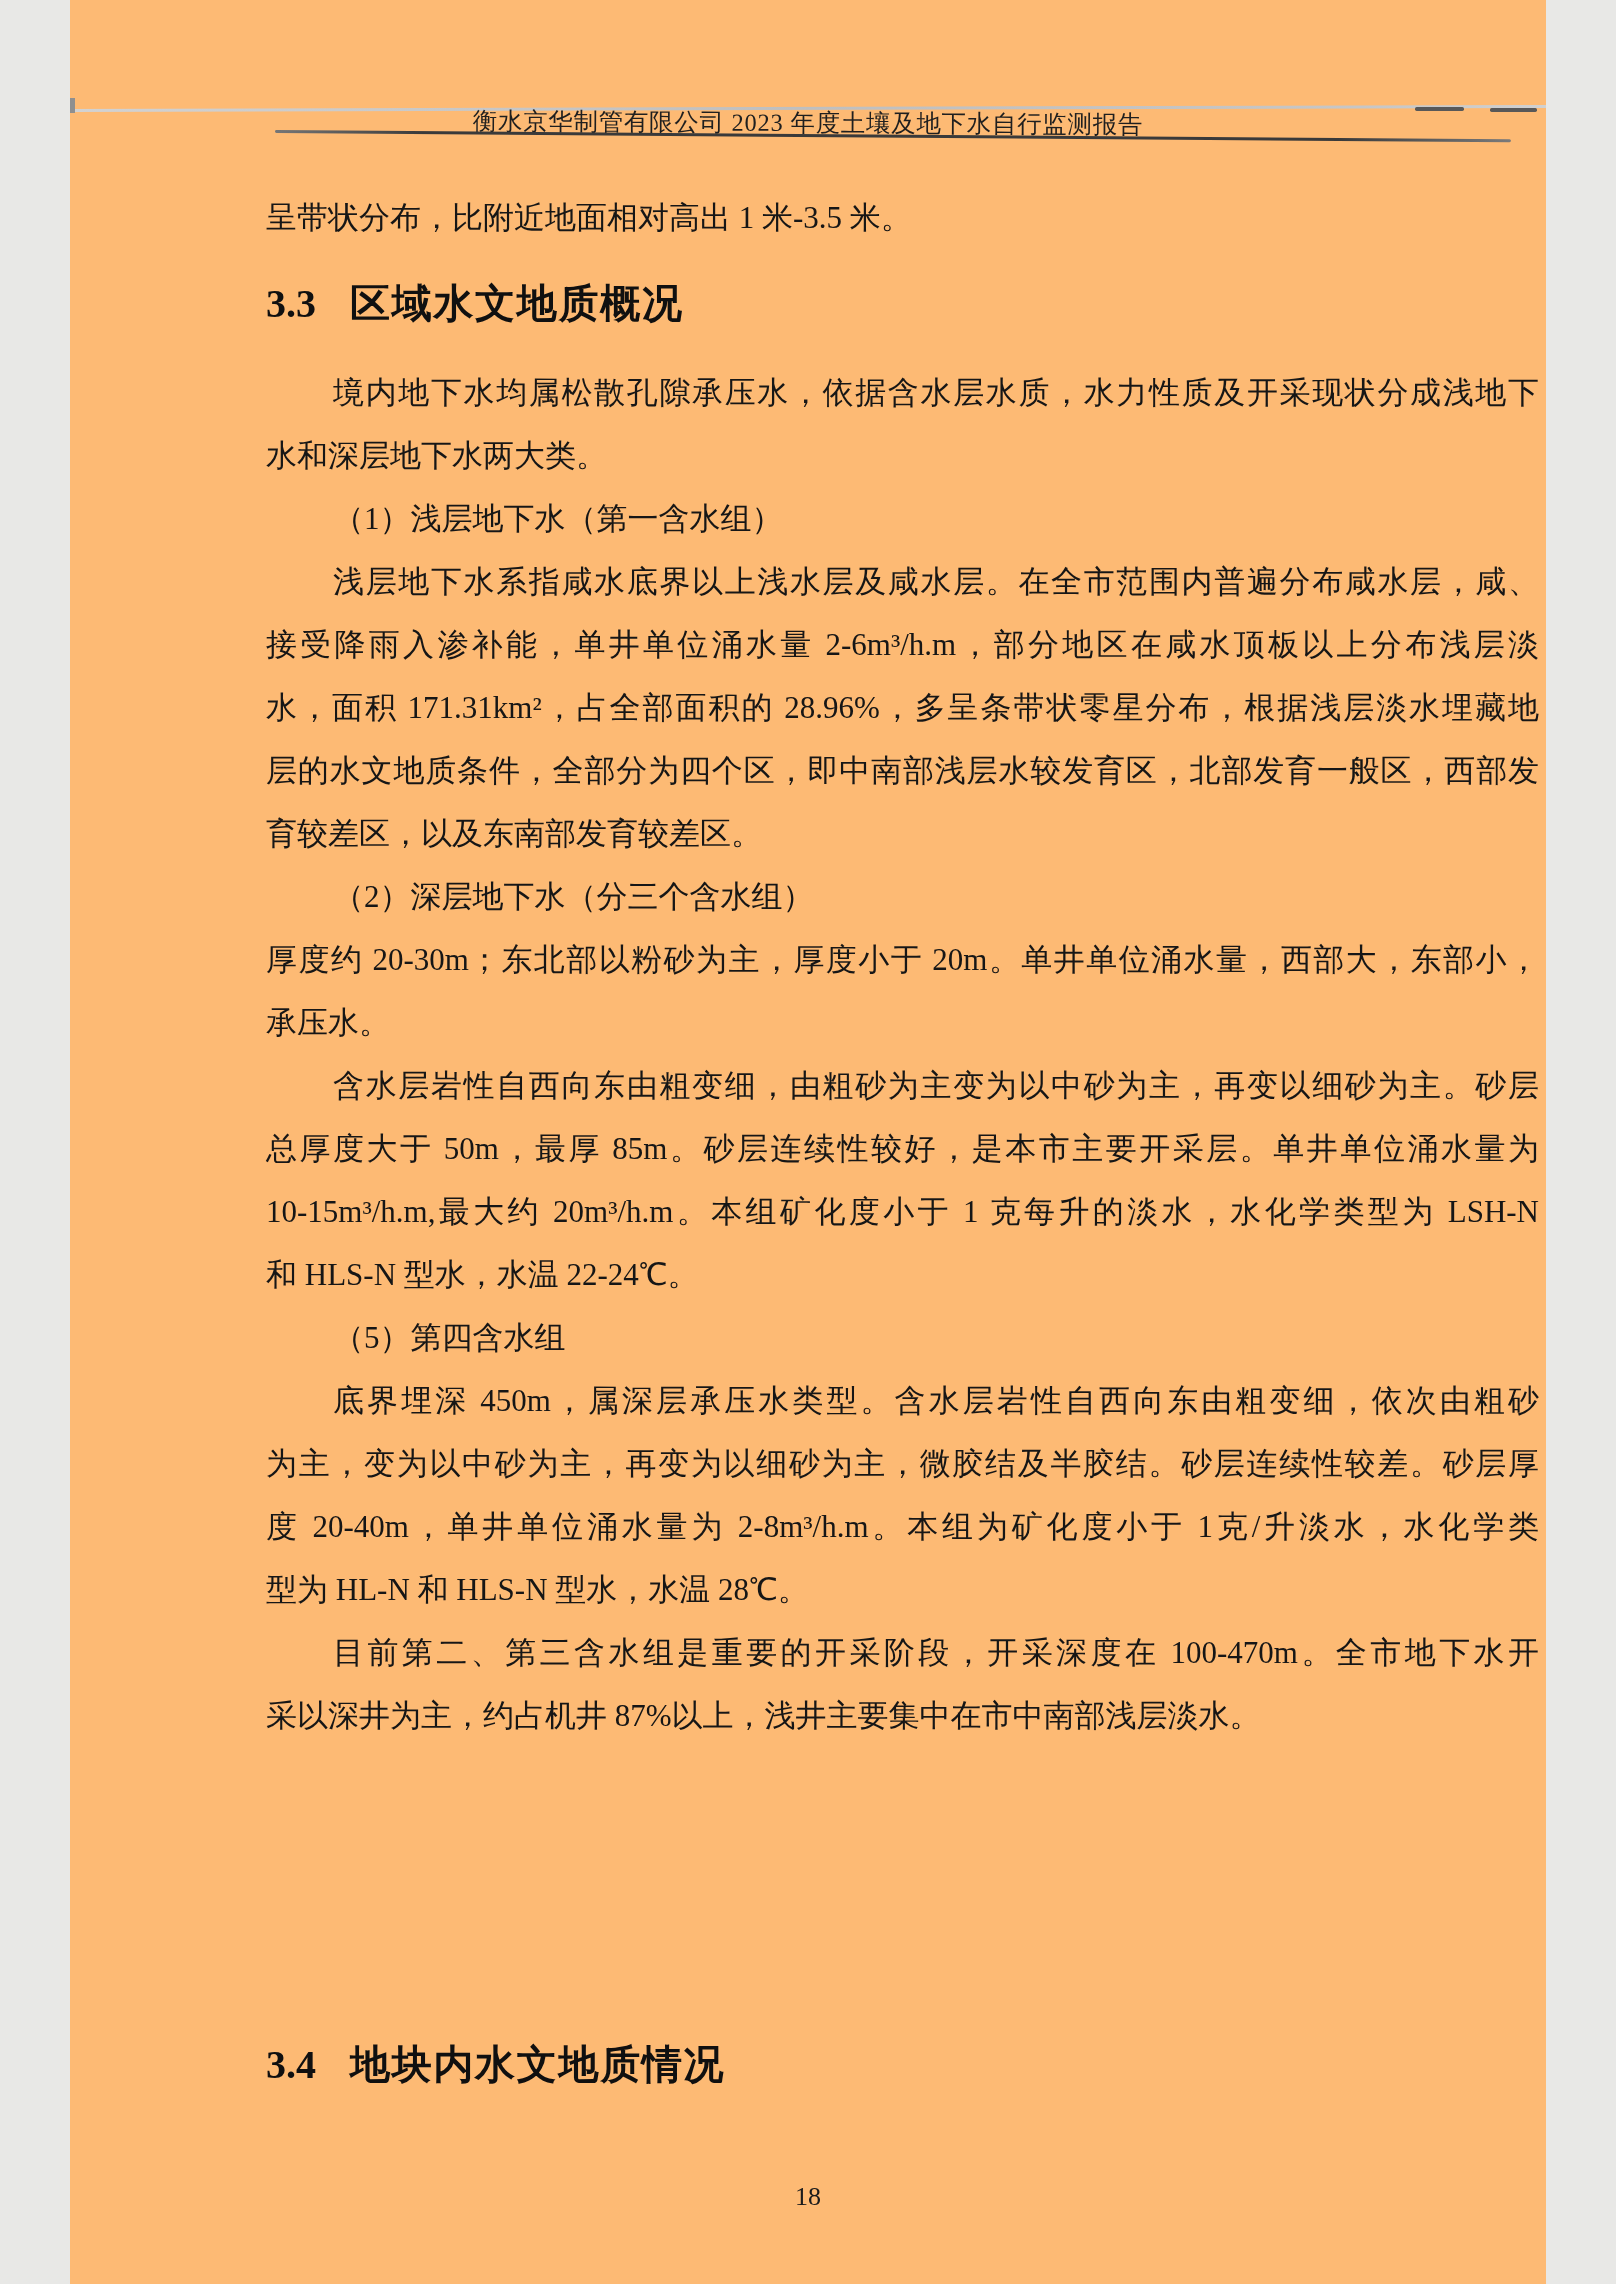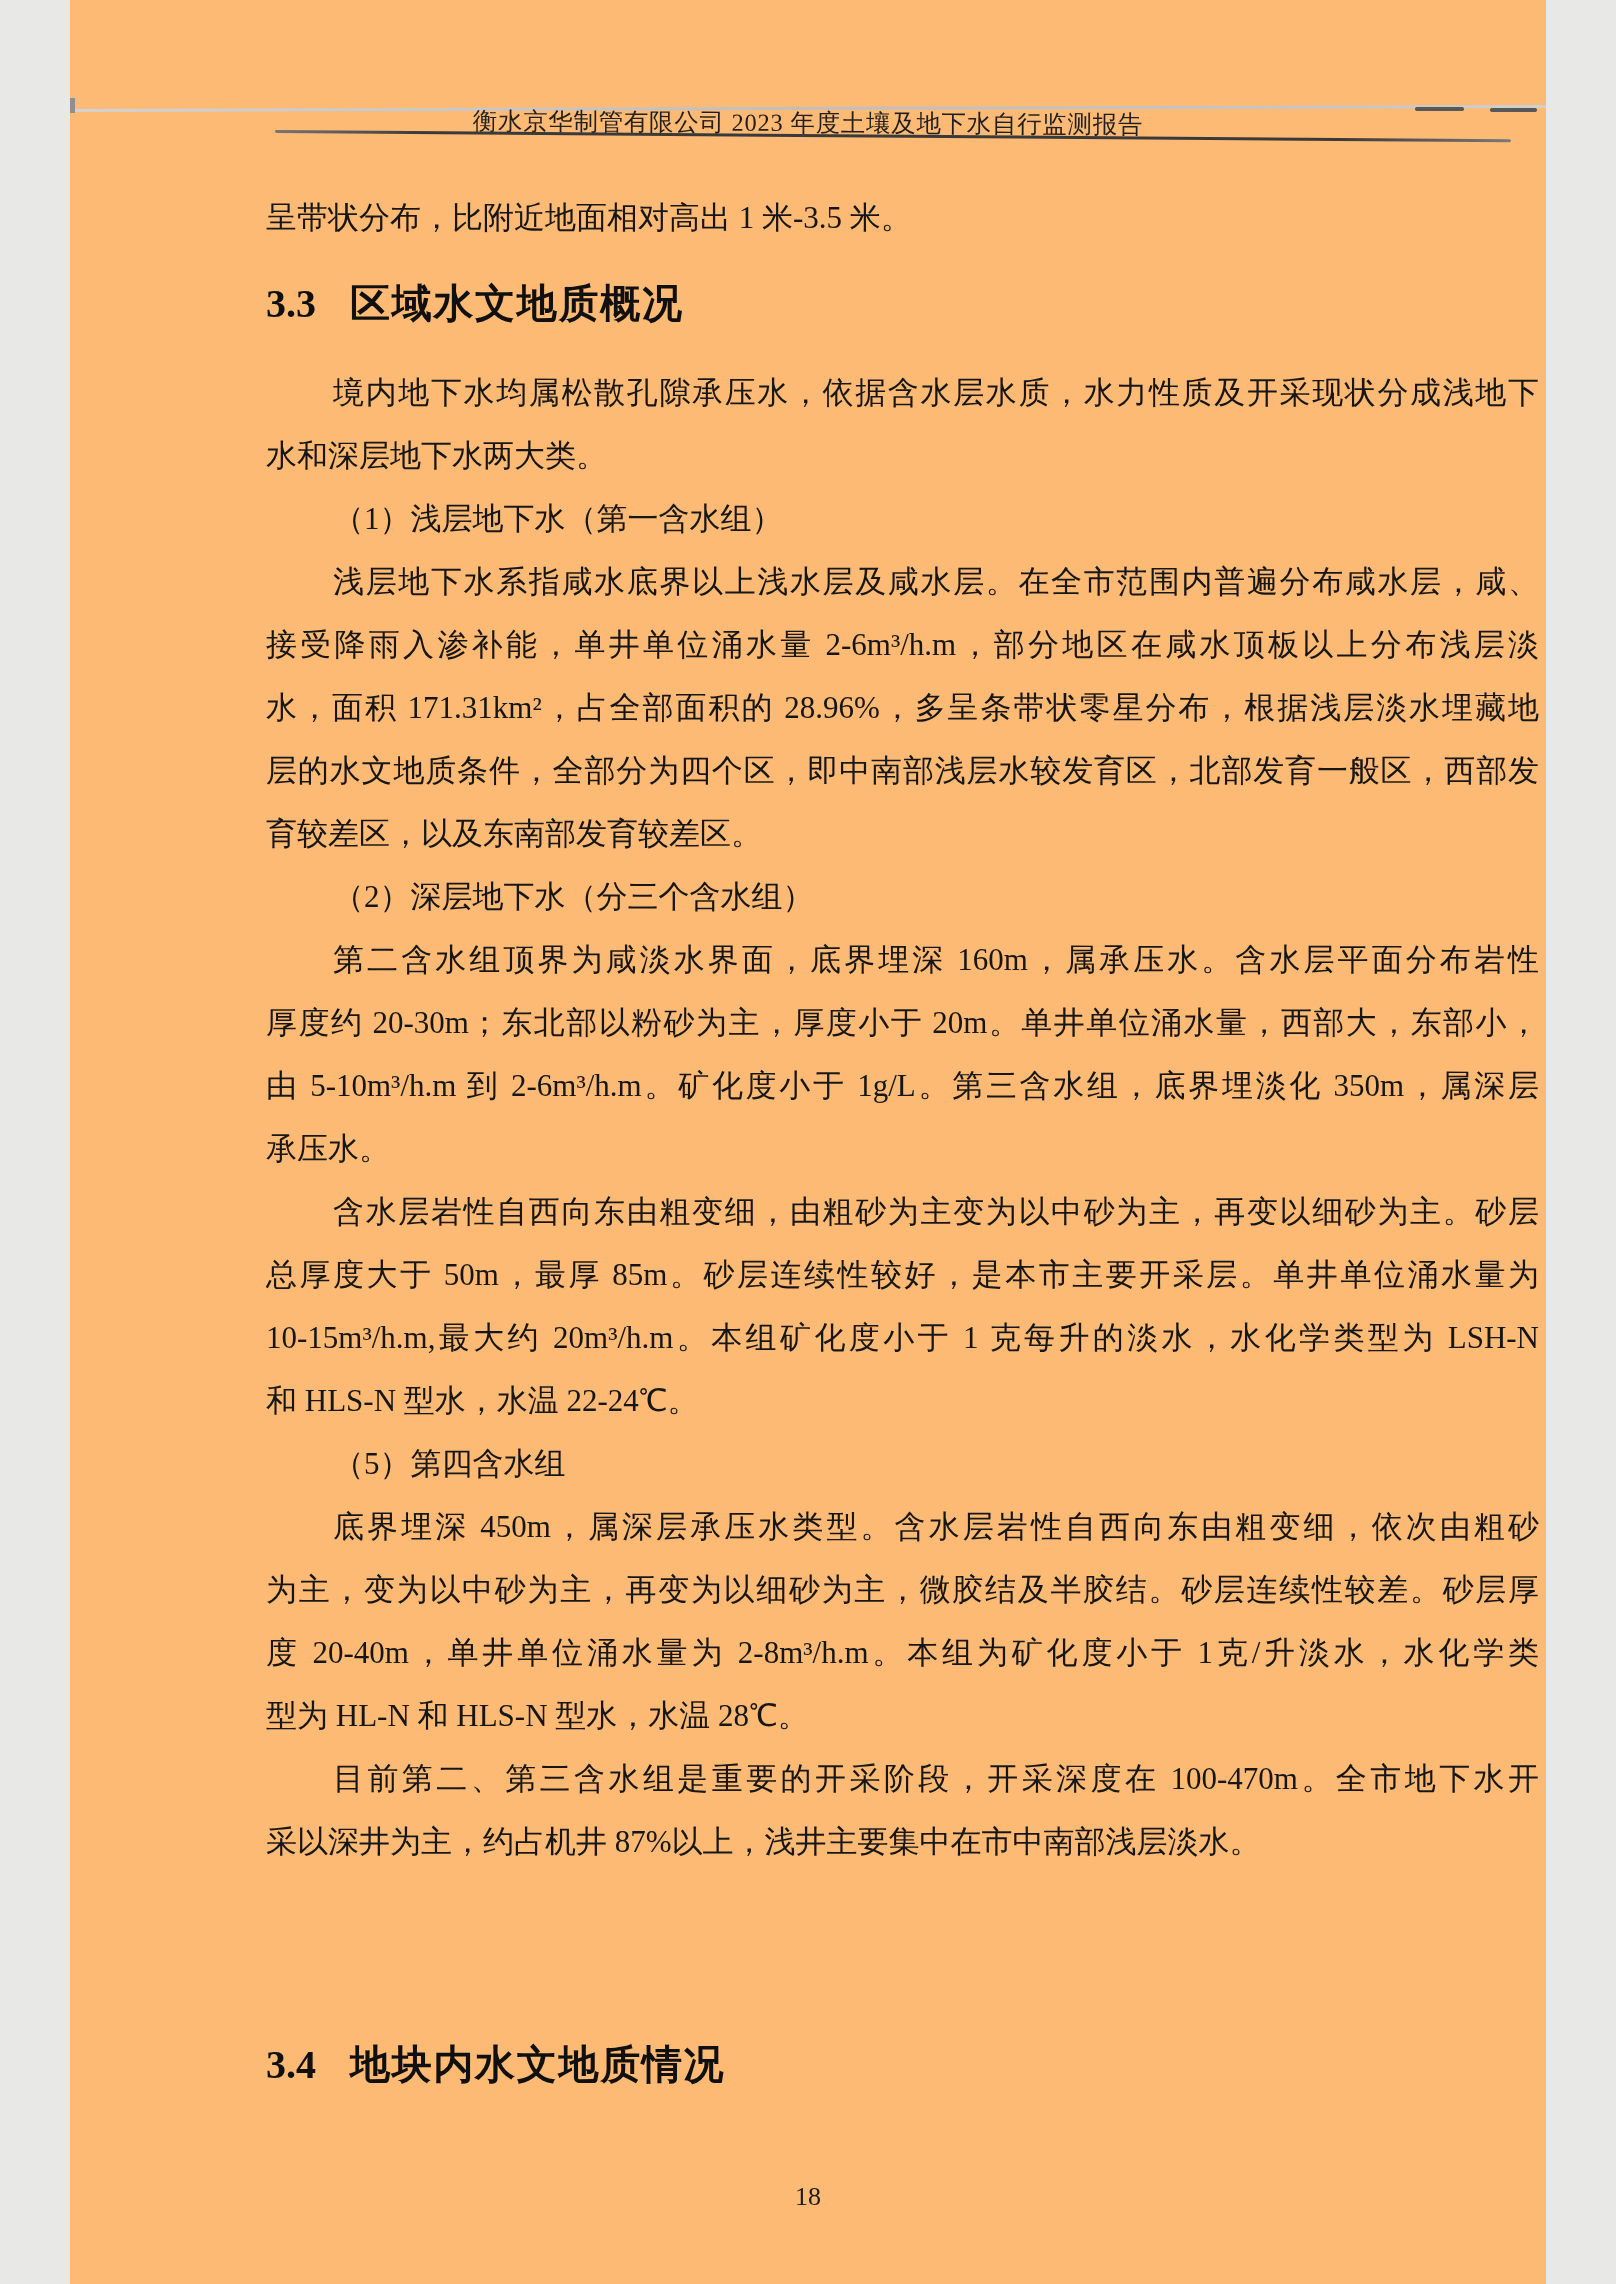--- a/index.html
+++ b/index.html
@@ -91,23 +91,21 @@
   <div class="body-col">
     <div class="bl ind j">境内地下水均属松散孔隙承压水，依据含水层水质，水力性质及开采现状分成浅地下</div>
     <div class="bl">水和深层地下水两大类。</div>
     <div class="bl ind">（1）浅层地下水（第一含水组）</div>
     <div class="bl ind j">浅层地下水系指咸水底界以上浅水层及咸水层。在全市范围内普遍分布咸水层，咸、</div>
     <div class="bl j">接受降雨入渗补能，单井单位涌水量 2-6m³/h.m，部分地区在咸水顶板以上分布浅层淡</div>
     <div class="bl j">水，面积 171.31km²，占全部面积的 28.96%，多呈条带状零星分布，根据浅层淡水埋藏地</div>
     <div class="bl j">层的水文地质条件，全部分为四个区，即中南部浅层水较发育区，北部发育一般区，西部发</div>
     <div class="bl">育较差区，以及东南部发育较差区。</div>
     <div class="bl ind">（2）深层地下水（分三个含水组）</div>
-    <div class="bl ind j">第二含水组顶界为咸淡水界面，底界埋深 160m，属承压水。含水层平面分布岩性</div>
     <div class="bl j">厚度约 20-30m；东北部以粉砂为主，厚度小于 20m。单井单位涌水量，西部大，东部小，</div>
-    <div class="bl j">由 5-10m³/h.m 到 2-6m³/h.m。矿化度小于 1g/L。第三含水组，底界埋淡化 350m，属深层</div>
     <div class="bl">承压水。</div>
     <div class="bl ind j">含水层岩性自西向东由粗变细，由粗砂为主变为以中砂为主，再变以细砂为主。砂层</div>
     <div class="bl j">总厚度大于 50m，最厚 85m。砂层连续性较好，是本市主要开采层。单井单位涌水量为</div>
     <div class="bl j">10-15m³/h.m,最大约 20m³/h.m。本组矿化度小于 1 克每升的淡水，水化学类型为 LSH-N</div>
     <div class="bl">和 HLS-N 型水，水温 22-24℃。</div>
     <div class="bl ind">（5）第四含水组</div>
     <div class="bl ind j">底界埋深 450m，属深层承压水类型。含水层岩性自西向东由粗变细，依次由粗砂</div>
     <div class="bl j">为主，变为以中砂为主，再变为以细砂为主，微胶结及半胶结。砂层连续性较差。砂层厚</div>
     <div class="bl j">度 20-40m，单井单位涌水量为 2-8m³/h.m。本组为矿化度小于 1克/升淡水，水化学类</div>
     <div class="bl">型为 HL-N 和 HLS-N 型水，水温 28℃。</div>

